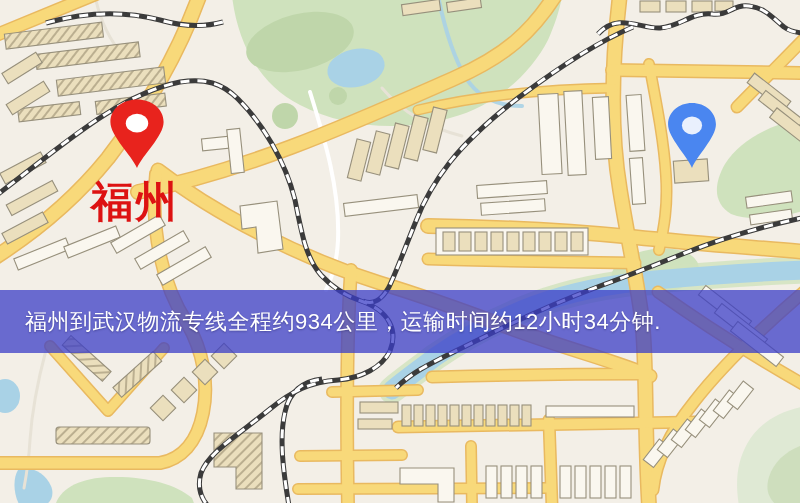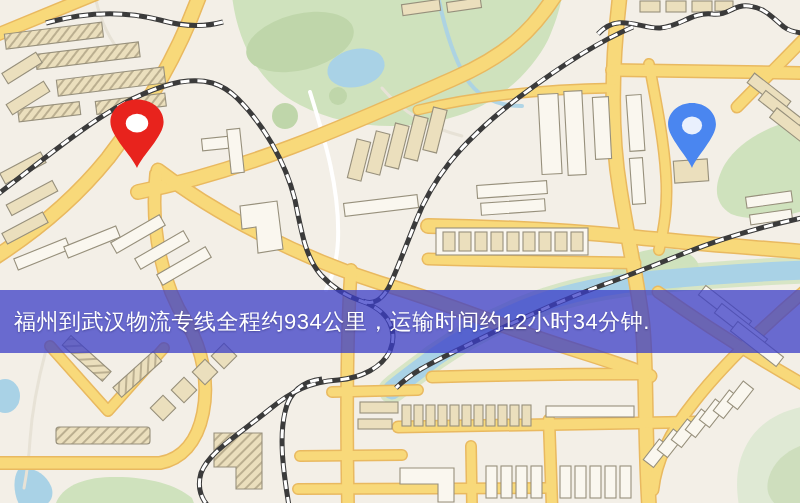--- a/index.html
+++ b/index.html
@@ -30,21 +30,21 @@
   .pin-dest path{fill:var(--dest_pin);}
   .pin-hole{fill:#ffffff;}
   .pin-hole-b{fill:#e9f0fd;}
 
   .label{position:absolute;line-height:1;font-family:"Liberation Serif",serif;
          font-weight:700;letter-spacing:2px;white-space:nowrap;}
   .label.origin{left:91px;top:181px;font-size:42px;color:var(--origin_label);}
   .label.dest{left:643px;top:181px;font-size:40px;font-weight:600;color:var(--dest_label);}
 
   .banner{position:absolute;left:0;top:290px;width:800px;height:63px;
-          display:flex;align-items:center;box-sizing:border-box;padding-left:14px;}
+          display:flex;align-items:center;box-sizing:border-box;padding-left:25px;}
   .banner span{font-size:22px;letter-spacing:.5px;
                text-shadow:0 1px 2px rgba(10,10,60,.35);white-space:nowrap;}
 </style>
 </head>
 <body>
 
 <div class="stage">
 
   <svg id="map" width="800" height="503" viewBox="0 0 800 503">
     <defs>
@@ -264,17 +264,18 @@
     <g class="pin-origin" transform="translate(137,168) scale(1.4,1.18)">
       <path d="M0,0 C-4,-11 -19,-27 -19,-39 C-19,-50 -10.5,-58 0,-58 C10.5,-58 19,-50 19,-39 C19,-27 4,-11 0,0 Z"></path>
       <circle class="pin-hole" cx="0" cy="-38" r="8"></circle>
     </g>
     <g class="pin-dest" transform="translate(692,168) scale(1.26,1.12)">
       <path d="M0,0 C-4,-11 -19,-27 -19,-39 C-19,-50 -10.5,-58 0,-58 C10.5,-58 19,-50 19,-39 C19,-27 4,-11 0,0 Z"></path>
       <circle class="pin-hole-b" cx="0" cy="-38" r="8"></circle>
     </g>
   </svg>
 
+  <div class="label origin">福州</div>
 
   <div class="banner" id="banner" style="background: rgba(59, 61, 199, 0.75); color: rgb(255, 255, 255);">
     <span>福州到武汉物流专线全程约934公里，运输时间约12小时34分钟.</span>
   </div>
 </div>
 
 </body></html>

